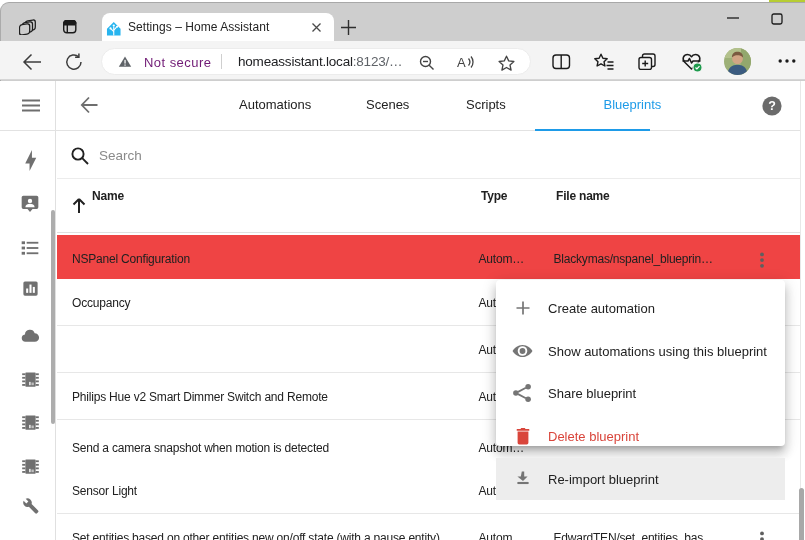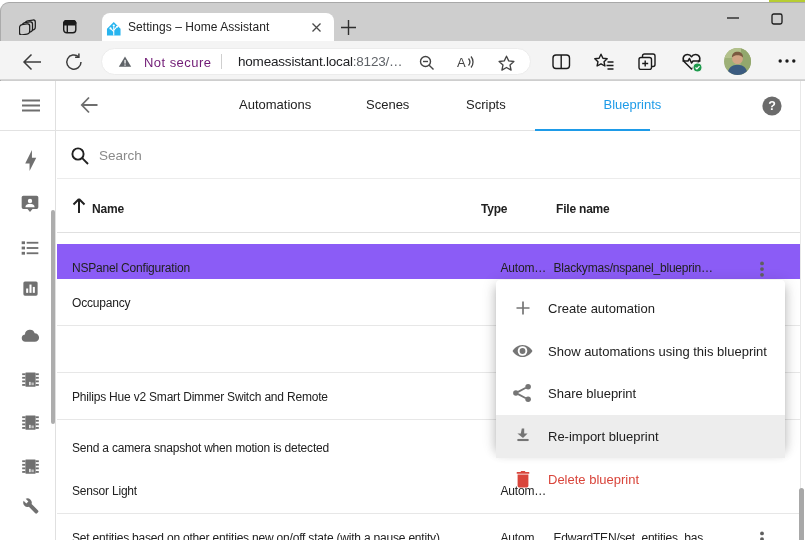--- a/index.html
+++ b/index.html
@@ -28,26 +28,26 @@
   #sbthumb { left:51px; top:129px; width:4px; height:214px; background:#adadad; border-radius:2px; }
   
   #hadivider { left:0; top:49px; width:800px; height:1px; background:#e2e2e2; }
   .hatab { position:absolute; top:16px; font-size:13px; color:#212121; letter-spacing:0; }
   #tab-blue { color:#1e9be8;padding-left:40px; }
   #blueline { left:535px; top:47.5px; width:115px; height:2.5px; background:#1e9be8; }
   
   #searchtext { left:99px; top:67px; font-size:13.5px; color:#8a8a8a; }
   #searchdiv { left:57px; top:96.5px; width:743px; height:1px; background:#ececec; }
   
-  .th { position:absolute; top:121px; font-size:12px; font-weight:bold; color:#212121; letter-spacing:-0.2px;}
+  .th { position:absolute; top:108px; font-size:12px; font-weight:bold; color:#212121; letter-spacing:-0.2px;}
   #thdiv { left:57px; top:150.5px; width:743px; height:1px; background:#e0e0e0; }
   
   .row { position:absolute; left:57px; width:743px; height:47px; border-bottom:1px solid #e7e7e7; background:#fff; }
   .row .nm { position:absolute; left:15px; top:16.5px; font-size:12px; color:#212121; letter-spacing:-0.2px; }
-  .row .tp { position:absolute; left:421.5px; top:16.5px; font-size:12px; color:#212121; letter-spacing:-0.2px;margin-left:22px;}
+  .row .tp { position:absolute; left:421.5px; top:16.5px; font-size:12px; color:#212121; letter-spacing:-0.2px;}
   .row .fn { position:absolute; left:496.5px; top:16.5px; font-size:12px; color:#212121; letter-spacing:-0.2px;}
   .dots { position:absolute; left:700px; top:17px; width:10px; height:16px; }
   
   #pgthumb { left:798.5px; top:407px; width:5.5px; height:133px; background:#a8a8a8; border-radius:3px 3px 0 0; }
 
   
   #menu { left:495.5px; top:280px; width:289px; height:166px; background:#fff; border-radius:4px;
           box-shadow:0 5px 5px -3px rgba(0,0,0,.2), 0 8px 10px 1px rgba(0,0,0,.14), 0 3px 14px 2px rgba(0,0,0,.12);
           padding:6.5px 0 9.5px; }
   .mi { position:relative; height:42.8px; }
@@ -290,21 +290,21 @@
 
     <svg class="abs" id="ic-sort" style="left:71px;top:116px" width="16" height="17" viewBox="0 0 16 17">
         <path d="M8 16 V2 M8 2 L2.5 7.5 M8 2 L13.5 7.5" stroke="#212121" stroke-width="2" fill="none"></path>
       </svg>
     <div class="th" style="left:92px;">Name</div>
     <div class="th" style="left:481px;">Type</div>
     <div class="th" style="left:556px;">File name</div>
     <div id="thdiv" class="abs"></div>
 
     <div id="rows">
-        <div class="row" style="top:163px;background:#8b5cf6;text-decoration:underline;">
+        <div class="row" style="top:154px;background:#ef4444;text-decoration:underline;">
           <div class="nm" style="">NSPanel Configuration</div>
           <div class="tp" style="">Autom…</div>
           <div class="fn" style="">Blackymas/nspanel_blueprin…</div>
           <svg class="dots" style="" viewBox="0 0 10 16">
             <g fill="#5f5f5f">
               <circle cx="5" cy="2.4" r="1.9"></circle>
               <circle cx="5" cy="8.1" r="1.9"></circle>
               <circle cx="5" cy="13.8" r="1.9"></circle>
             </g>
           </svg>
@@ -364,29 +364,29 @@
         <svg class="mico" style="left:16.5px;width:20px;height:20px" viewBox="0 0 18 18" id="mic-share">
           <g fill="#757575">
             <circle cx="14.5" cy="3.3" r="2.5"></circle>
             <circle cx="3.5" cy="9" r="2.5"></circle>
             <circle cx="14.5" cy="14.7" r="2.5"></circle>
           </g>
           <path d="M5.5 8 L12.5 4.3 M5.5 10 L12.5 13.7" stroke="#757575" stroke-width="1.6"></path>
         </svg>
         <div class="mtxt">Share blueprint</div>
       </div>
-    <div class="mi hl" id="mi4">
-        <svg class="mico" viewBox="0 0 18 18" id="mic-dl">
-          <path d="M7.8 1.5 h2.4 v5 h3.4 L9 11 3.4 6.5 h3.4 Z" fill="#757575"></path>
-          <path d="M3.4 13 h11.2" stroke="#757575" stroke-width="2.1"></path>
-        </svg>
-        <div class="mtxt">Re-import blueprint</div>
-      </div>
     <div class="mi red" id="mi5">
         <svg class="mico" viewBox="0 0 18 18" id="mic-del">
           <path d="M3.6 4.6 h10.8 v11.2 a1.6 1.6 0 0 1 -1.6 1.6 H5.2 a1.6 1.6 0 0 1 -1.6 -1.6 Z" fill="#d9453b"></path>
           <rect x="2.7" y="1.9" width="12.6" height="1.9" rx="0.4" fill="#d9453b"></rect>
           <path d="M6.5 2 L7.2 1.1 h3.6 L11.5 2" fill="#d9453b"></path>
         </svg>
         <div class="mtxt">Delete blueprint</div>
       </div>
+    <div class="mi hl" id="mi4">
+        <svg class="mico" viewBox="0 0 18 18" id="mic-dl">
+          <path d="M7.8 1.5 h2.4 v5 h3.4 L9 11 3.4 6.5 h3.4 Z" fill="#757575"></path>
+          <path d="M3.4 13 h11.2" stroke="#757575" stroke-width="2.1"></path>
+        </svg>
+        <div class="mtxt">Re-import blueprint</div>
+      </div>
   </div>
 </div>
 
 </body></html>

